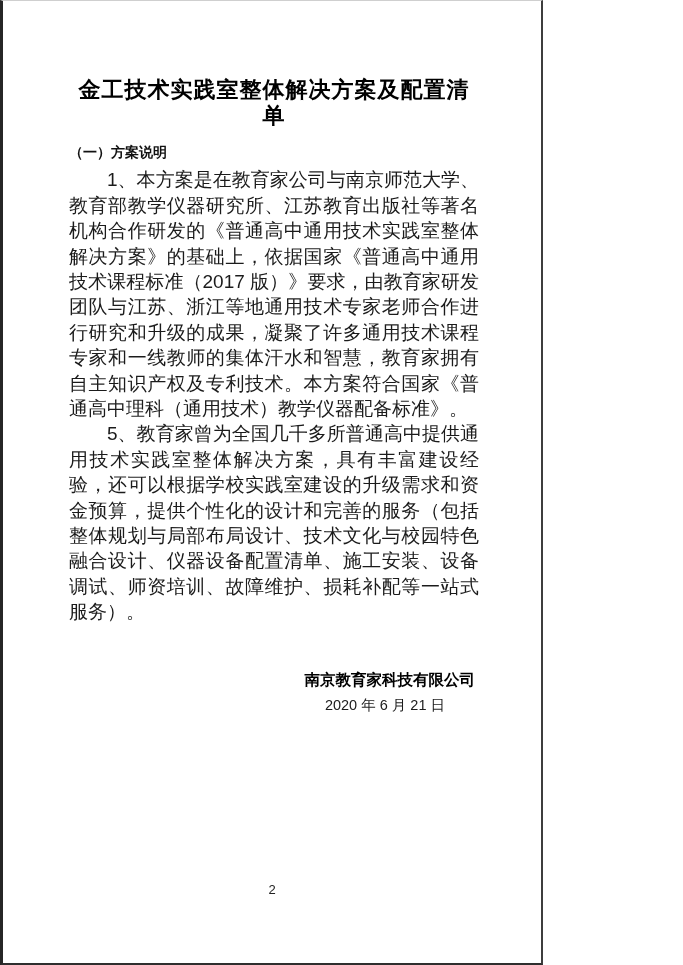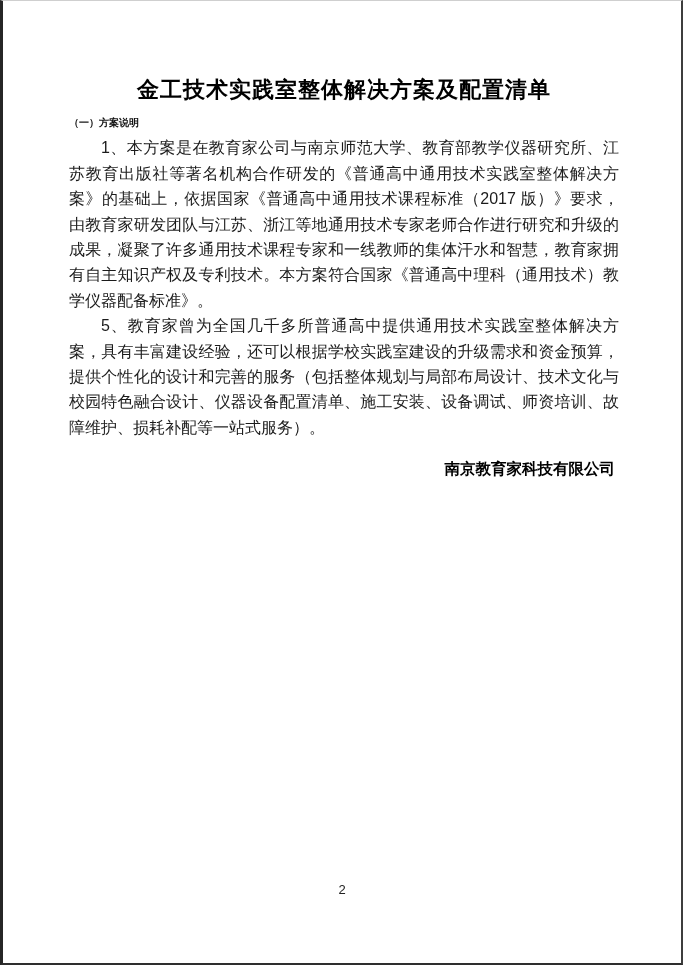--- a/index.html
+++ b/index.html
@@ -4,56 +4,56 @@
 <style>
   * { margin: 0; padding: 0; box-sizing: border-box; }
   html, body { background: #ffffff; }
   body {
     width: 683px;
     height: 965px;
     font-family: "Liberation Sans", "DejaVu Sans", sans-serif;
   }
   .page {
     position: relative;
-    width: 683px;
+    width: 543px;
     height: 965px;
     background: #ffffff;
     border-left: 3px solid #262626;
     border-right: 2px solid #3d3d3d;
     border-bottom: 2px solid #2e2e2e;
     border-top: 1px solid #cfcfcf;
     padding: 76px 62px 16px 66px;
     color: #1b1b1b;
     overflow: hidden;
   }
   .doc-title {
     font-size: 22px;
     font-weight: bold;
     color: #000000;
     text-align: center;
     letter-spacing: 1px;
     margin-bottom: 13px;
     line-height: 1.2;
   }
   .section-heading {
-    font-size: 10px;
+    font-size: 14px;
     font-weight: bold;
     color: #111111;
     margin-bottom: 5px;
     line-height: 1.4;
   }
   .doc-body p {
-    font-size: 16px;
+    font-size: 19px;
     line-height: 25.4px;
     text-align: justify;
     text-indent: 2em;
     color: #1b1b1b;
   }
   .signature {
-    margin-top: 18px;
+    margin-top: 44px;
   }
   .sig-company {
     text-align: right;
     font-weight: bold;
     font-size: 15.5px;
     color: #000000;
     padding-right: 4px;
     line-height: 1.4;
   }
   .sig-date {
@@ -83,17 +83,18 @@
 
   <h2 class="section-heading">（一）方案说明</h2>
 
   <div class="doc-body">
     <p>1、本方案是在教育家公司与南京师范大学、教育部教学仪器研究所、江苏教育出版社等著名机构合作研发的《普通高中通用技术实践室整体解决方案》的基础上，依据国家《普通高中通用技术课程标准（2017 版）》要求，由教育家研发团队与江苏、浙江等地通用技术专家老师合作进行研究和升级的成果，凝聚了许多通用技术课程专家和一线教师的集体汗水和智慧，教育家拥有自主知识产权及专利技术。本方案符合国家《普通高中理科（通用技术）教学仪器配备标准》。</p>
     <p>5、教育家曾为全国几千多所普通高中提供通用技术实践室整体解决方案，具有丰富建设经验，还可以根据学校实践室建设的升级需求和资金预算，提供个性化的设计和完善的服务（包括整体规划与局部布局设计、技术文化与校园特色融合设计、仪器设备配置清单、施工安装、设备调试、师资培训、故障维护、损耗补配等一站式服务）。</p>
   </div>
 
   <div class="signature">
     <div class="sig-company">南京教育家科技有限公司</div>
+    <div class="sig-date">2020 年 6 月 21 日</div>
   </div>
 
   <div class="page-number">2</div>
 
 </div>
 
 </body></html>

